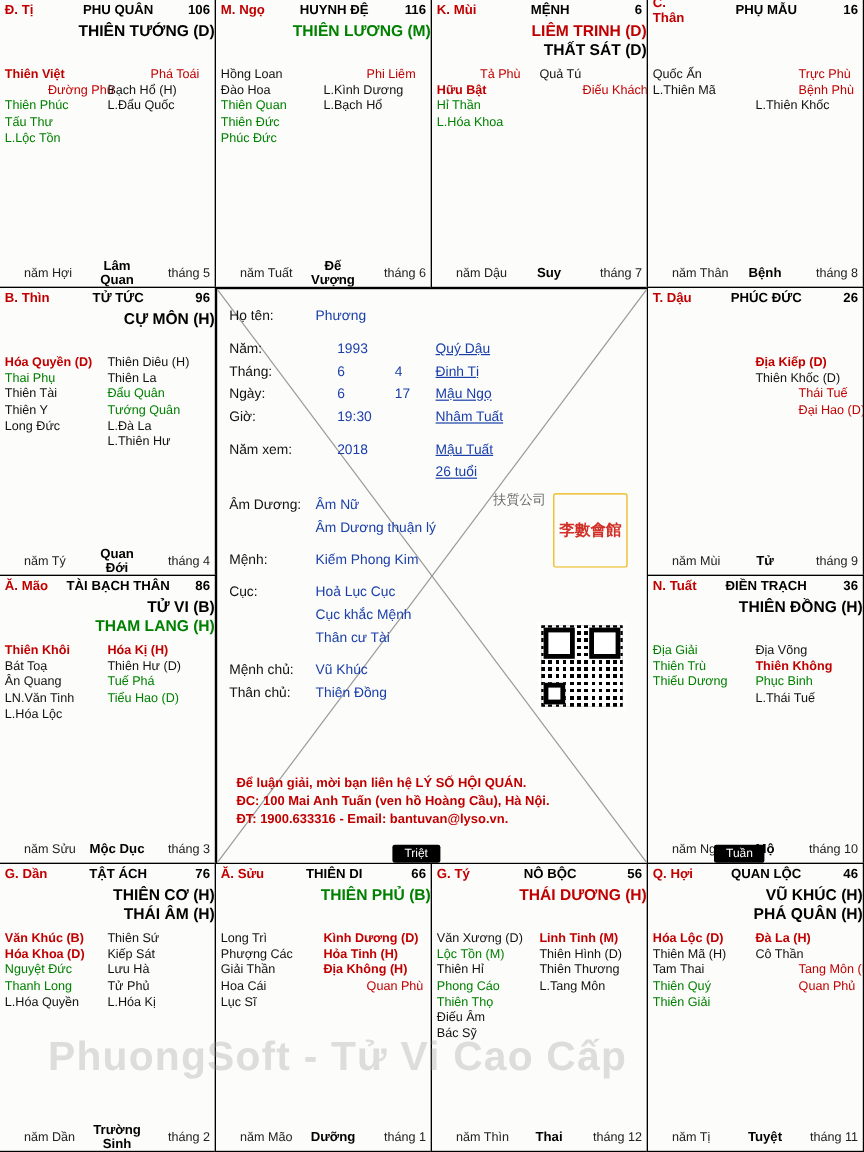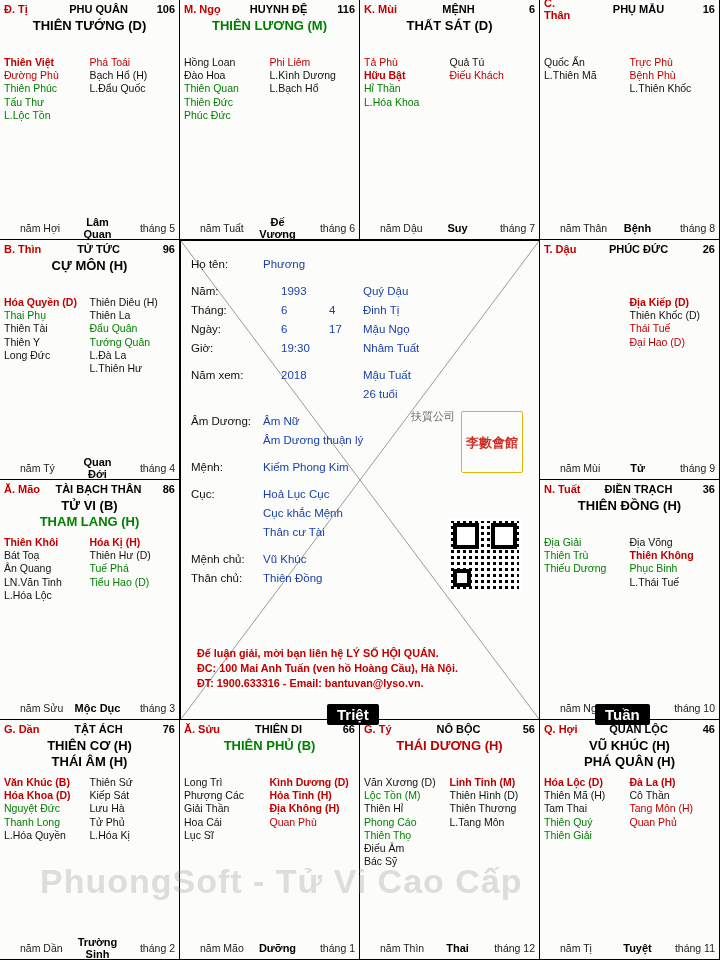--- a/index.html
+++ b/index.html
@@ -27,36 +27,36 @@
   .cell .hdr {
     position:absolute; top:0; left:0; right:0; height:18px;
     font-size:11px; font-weight:bold;
     display:flex; align-items:center;
   }
   .hdr .h-branch { color:#c00000; width:44px; padding-left:4px; }
   .hdr .h-name   { color:#000; flex:1; text-align:center; }
   .hdr .h-num    { color:#000; width:26px; text-align:right; padding-right:4px; }
   .cell .titles {
     position:absolute; top:18px; left:0; right:0;
-    text-align:center;
+    text-align:right;
   }
   .titles .t {
     font-size:13px; font-weight:bold; line-height:16px;
   }
   .t.red { color:#c00000; }
   .t.green { color:#008000; }
   .t.black { color:#000; }
   .stars {
     position:absolute; left:0; right:0; top:54px; bottom:24px;
     display:flex; padding:2px 4px 0 4px;
   }
   .stars .col { width:50%; }
   .stars .s { font-size:10.5px; line-height:13.2px; white-space:nowrap; }
   .s.red { color:#c00000; font-weight:bold; }
-  .s.red-n { color:#c00000; }
+  .s.red-n { color:#c00000;margin-left:36px; }
   .s.green { color:#008000; }
   .s.black { color:#111; }
   .footer {
     position:absolute; left:16px; right:0; bottom:0; height:22px;
     font-size:10.5px; display:flex; align-items:center;
     border-top:0;
   }
   .footer .f-left { width:58px; padding-left:4px; color:#222; }
   .footer .f-mid  { flex:1; text-align:center; font-weight:bold; color:#000; font-size:11px;}
   .footer .f-right{ width:58px; text-align:right; padding-right:4px; color:#222; }
@@ -70,21 +70,21 @@
   }
   #center svg.diag { position:absolute; left:0; top:0; }
   .info {
     position:absolute; left:10px; top:14px; width:250px;
     font-size:11.5px; color:#1a3faa;
   }
   .info .row { display:flex; line-height:19px; }
   .info .lbl { width:72px; color:#111; }
   .info .v1 { width:48px;margin-left:18px; }
   .info .v2 { width:34px; }
-  .info .v3 { flex:1; }
+  .info .v3 { flex:1;text-decoration:underline; }
   .info .wide { flex:1; }
   .info .sec { margin-top:8px; }
   .calligraphy {
     position:absolute; right:14px; top:8px;
     width:80px; text-align:center;
     font-family:"DejaVu Sans", sans-serif;
     font-size:30px; line-height:36px; color:#3b3b3b; font-weight:bold;
   }
   .seal {
     position:absolute; right:16px; top:170px;
@@ -117,22 +117,22 @@
   .qr::after  { right:2px; top:2px; }
   .qr .bl {
     position:absolute; left:2px; bottom:2px; width:18px; height:18px;
     border:4px solid #000; background:#fff;
   }
   .contact {
     position:absolute; left:16px; right:10px; bottom:28px;
     color:#c00000; font-size:10.8px; font-weight:bold; line-height:15px;
   }
   .tag {
-    position:absolute; background:#000; color:#fff; font-size:15px;
-    font-weight:bold; padding:2px 10px; border-radius:2px;text-align:center;
+    position:absolute; background:#000; color:#fff; font-size:10px;
+    font-weight:normal; padding:2px 10px; border-radius:2px;text-align:center;
   }
   #triet { left:327px; top:704px; }
   #tuan  { left:595px; top:704px; }
   .watermark {
     position:absolute; left:40px; top:862px; width:640px;
     font-size:34px; font-weight:bold; color:rgba(140,140,140,0.28);
     letter-spacing:1px; pointer-events:none;
     font-family:"Liberation Sans", sans-serif;
   }
 </style>
@@ -198,20 +198,21 @@
         <span class="f-right">tháng 6</span>
       </div>
     </div>
     <div class="cell">
       <div class="hdr">
         <span class="h-branch">K. Mùi</span>
         <span class="h-name">MỆNH</span>
         <span class="h-num">6</span>
       </div>
       <div class="titles">
+        <div class="t red">LIÊM TRINH (D)</div>
         <div class="t black">THẤT SÁT (D)</div>
       </div>
       <div class="stars">
         <div class="col">
           <div class="s red-n">Tả Phù</div>
           <div class="s red">Hữu Bật</div>
           <div class="s green">Hỉ Thần</div>
           <div class="s green">L.Hóa Khoa</div>
         </div>
         <div class="col">

